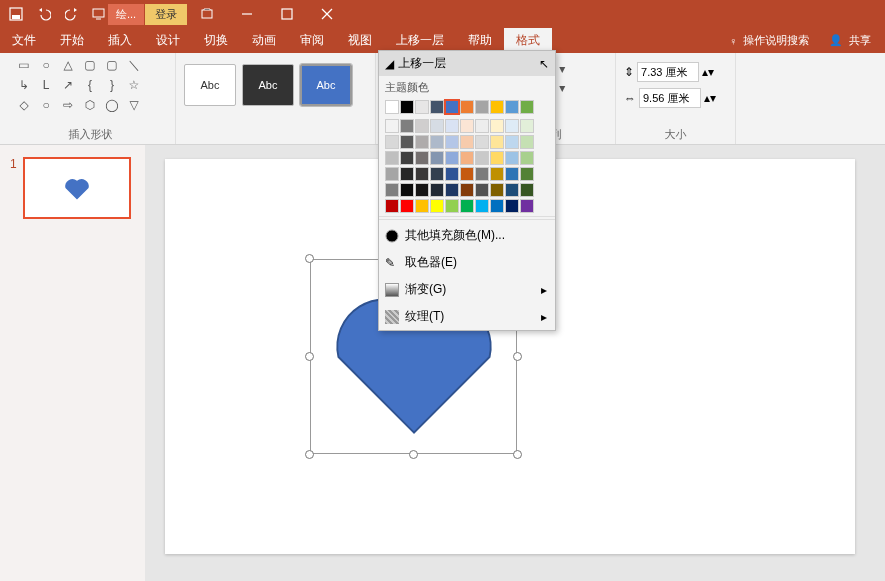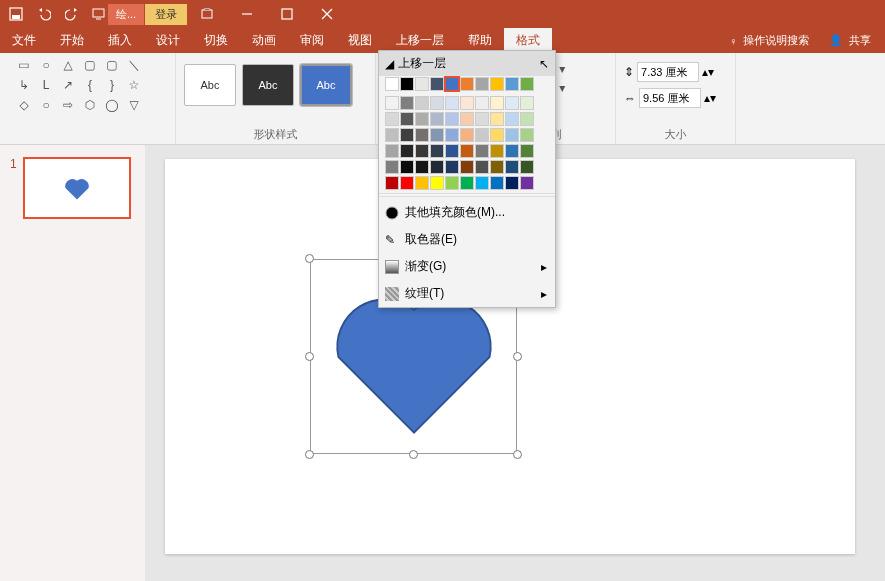--- a/index.html
+++ b/index.html
@@ -149,28 +149,28 @@
         <div class="sh">{</div>
         <div class="sh">}</div>
         <div class="sh">☆</div>
       <div class="sh">◇</div>
         <div class="sh">○</div>
         <div class="sh">⇨</div>
         <div class="sh">⬡</div>
         <div class="sh">◯</div>
         <div class="sh">▽</div>
     </div>
+    <div class="glabel">插入形状</div>
   </div>
   <div class="rgroup" style="width:200px">
     <div class="abc-row" style="margin-top:8px">
       <div class="abc white">Abc</div>
       <div class="abc black">Abc</div>
       <div class="abc blue">Abc</div>
     </div>
-    <div class="glabel">形状样式</div>
   </div>
   <div class="rgroup" style="width:110px">
     <div class="wa-group" style="margin-top:16px">
       <span class="wa" style="color:#4472c4;-webkit-text-stroke:1px #2a4d8f">A</span>
       <span class="wa" style="color:#333">A</span>
       <span style="color:#666">▾</span>
     </div>
   </div>
   <div class="rgroup" style="width:130px">
     <div class="arrange-list" style="margin-top:4px">
@@ -207,20 +207,21 @@
     <div class="glabel">大小</div>
   </div>
 </div>
 
 <div class="dropdown">
   <div class="dd-head">
     <span>◢</span>
     <span>上移一层</span>
     <span style="margin-left:auto">↖</span>
   </div>
+  <div class="sect-title">主题颜色</div>
   <div id="theme-row" class="color-row">
       <div class="color-sw" style="background: rgb(255, 255, 255);"></div>
       <div class="color-sw" style="background: rgb(0, 0, 0);"></div>
       <div class="color-sw" style="background: rgb(231, 230, 230);"></div>
       <div class="color-sw" style="background: rgb(68, 84, 106);"></div>
       <div class="color-sw sel" style="background: rgb(68, 114, 196);"></div>
       <div class="color-sw" style="background: rgb(237, 125, 49);"></div>
       <div class="color-sw" style="background: rgb(165, 165, 165);"></div>
       <div class="color-sw" style="background: rgb(255, 192, 0);"></div>
       <div class="color-sw" style="background: rgb(91, 155, 213);"></div>

